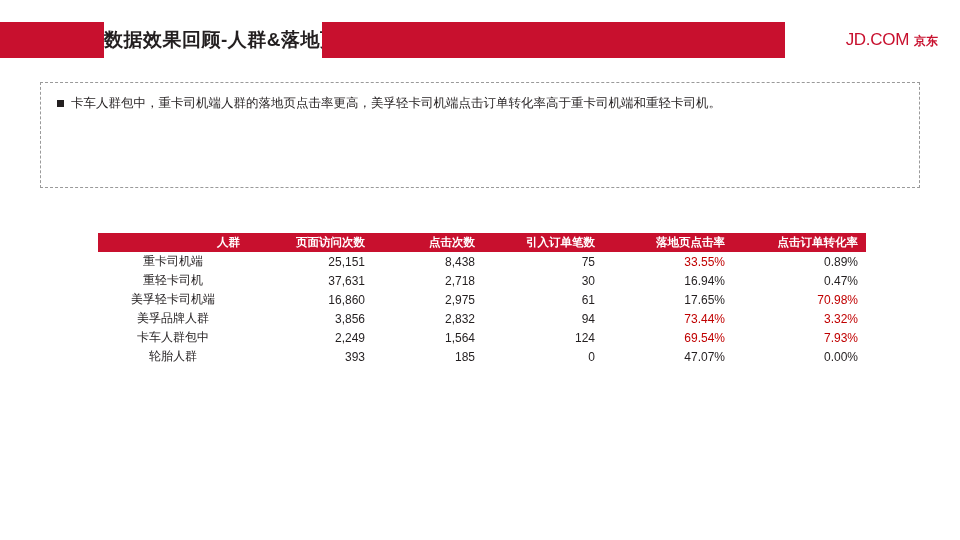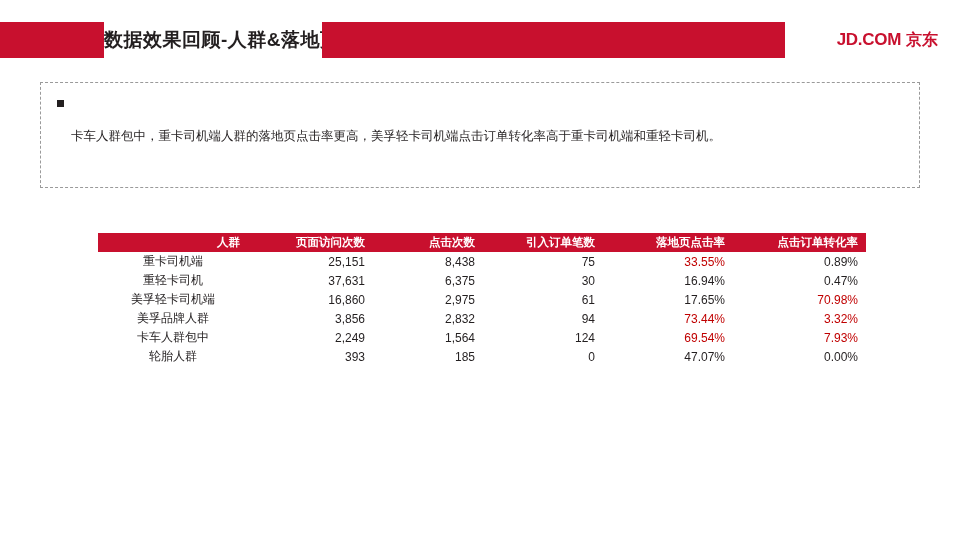--- a/index.html
+++ b/index.html
@@ -56,26 +56,26 @@
   .brand {
     position: absolute;
     right: 22px;
     top: 6px;
     height: 24px;
     line-height: 24px;
     white-space: nowrap;
   }
   .brand .brand-en {
     font-size: 17px;
-    font-weight: bold;
+    font-weight: normal;
     color: #c8102e;
     letter-spacing: -0.3px;
   }
   .brand .brand-cn {
-    font-size: 16px;
+    font-size: 12px;
     font-weight: bold;
     color: #c8102e;
     margin-left: 5px;
   }
 
   
   .callout {
     position: absolute;
     left: 40px;
     top: 82px;
@@ -95,21 +95,20 @@
     width: 7px;
     height: 7px;
     background: #231f20;
     margin: 6px 7px 0 0;
   }
   .bullet-text {
     font-size: 12.5px;
     line-height: 19px;
     color: #231f20;
     text-align: justify;
-    margin-top: 33px;
   }
 
   
   .table-wrap {
     position: absolute;
     left: 98px;
     top: 233px;
     width: 768px;
   }
   table.data {
@@ -198,21 +197,21 @@
         <td class="name">重卡司机端</td>
         <td class="num">25,151</td>
         <td class="num">8,438</td>
         <td class="num">75</td>
         <td class="num red">33.55%</td>
         <td class="num">0.89%</td>
       </tr>
       <tr>
         <td class="name">重轻卡司机</td>
         <td class="num">37,631</td>
-        <td class="num">6,375</td>
+        <td class="num">2,718</td>
         <td class="num">30</td>
         <td class="num">16.94%</td>
         <td class="num">0.47%</td>
       </tr>
       <tr>
         <td class="name">美孚轻卡司机端</td>
         <td class="num">16,860</td>
         <td class="num">2,975</td>
         <td class="num">61</td>
         <td class="num">17.65%</td>

